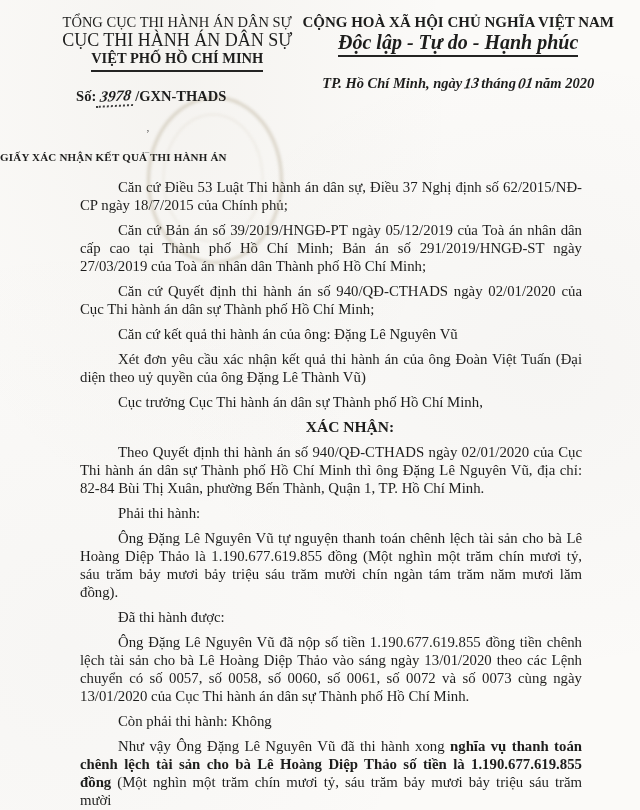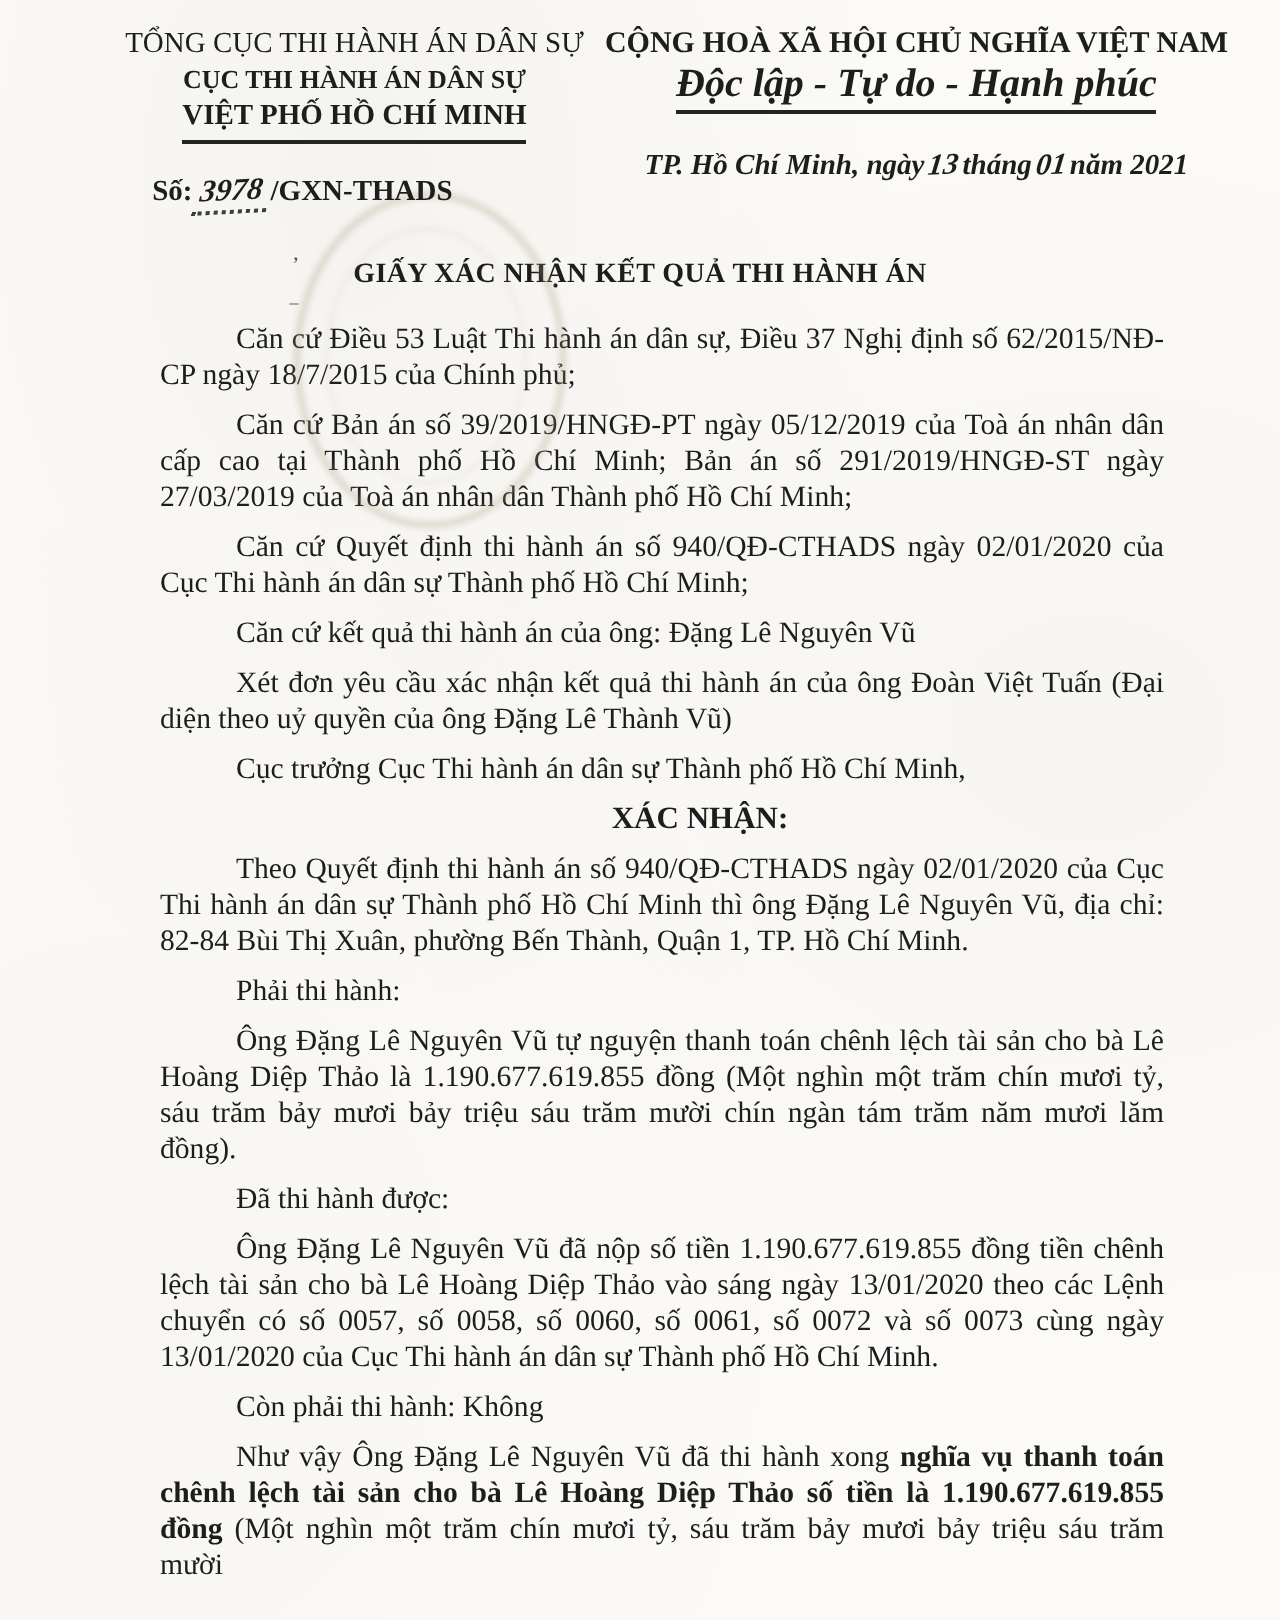--- a/index.html
+++ b/index.html
@@ -35,21 +35,21 @@
     filter: blur(1.6px);
   }
   .speck-1 { position: absolute; left: 146px; top: 128px; color: #4a4a4a; font-size: 11px; line-height: 10px; }
   .speck-2 { position: absolute; left: 147px; top: 148px; color: #5a5a5a; font-size: 9px; line-height: 9px; }
 
   .header { display: flex; padding: 13px 26px 0 52px; }
   .h-left  { width: 274px; text-align: center; }
   .h-right { flex: 1; text-align: center; }
 
   .h-left .l1 { font-size: 14.5px; line-height: 18px; white-space: nowrap; }
-  .h-left .l2 { font-weight: bold; font-size: 13px;  line-height: 18px; white-space: nowrap; }
+  .h-left .l2 { font-weight: normal; font-size: 18px;  line-height: 18px; white-space: nowrap; }
   .h-left .l3 { font-weight: bold; font-size: 14.5px; line-height: 18px; white-space: nowrap; }
   .h-rule { width: 172px; margin: 3px auto 0; border-bottom: 2px solid #242423; }
 
   .doc-no {
     margin-top: 15px; font-size: 14.5px; font-weight: bold;
     transform: translateX(-26px); white-space: nowrap;
   }
   .hw {
     display: inline-block; font-style: italic; font-weight: bold;
     transform: skewX(-10deg) rotate(-3deg);
@@ -59,22 +59,22 @@
   .h-right .r1 { font-weight: bold; font-size: 15px; line-height: 19px; white-space: nowrap; }
   .h-right .r2 { font-weight: bold; font-size: 20px; line-height: 19px; margin-top: 1px; font-style: italic; }
   .h-right .r2 .motto-text { border-bottom: 2px solid #242423; padding-bottom: 2px; }
   .date-line {
     margin-top: 23px; font-style: italic; font-weight: bold;
     font-size: 14.5px; white-space: nowrap;
   }
   .date-line .hw { margin: 0 2px; font-size: 15px; }
 
   .doc-title {
-    text-align: center; font-weight: bold; font-size: 14px;
-    margin-top: 23px; letter-spacing: 0.2px;
+    font-weight: bold; font-size: 11px;
+    margin-top: 44px; letter-spacing: 0.2px;
   }
 
   .doc-body {
     padding: 15px 58px 0 80px;
     font-size: 14.8px; line-height: 18px;
     text-align: justify;
   }
   .doc-body p { margin: 0 0 7px; text-indent: 38px; }
   .section-heading {
     text-align: center; font-weight: bold; font-size: 15.5px;
@@ -96,21 +96,21 @@
     <div class="h-left">
       <div class="l1">TỔNG CỤC THI HÀNH ÁN DÂN SỰ</div>
       <div class="l2">CỤC THI HÀNH ÁN DÂN SỰ</div>
       <div class="l3">VIỆT PHỐ HỒ CHÍ MINH</div>
       <div class="h-rule"></div>
       <div class="doc-no"><span>Số:</span><span class="hw">3978</span><span>/GXN-THADS</span></div>
     </div>
     <div class="h-right">
       <div class="r1">CỘNG HOÀ XÃ HỘI CHỦ NGHĨA VIỆT NAM</div>
       <div class="r2"><span class="motto-text">Độc lập - Tự do - Hạnh phúc</span></div>
-      <div class="date-line"><span>TP. Hồ Chí Minh, ngày</span><span class="hw">13</span><span>tháng</span><span class="hw">01</span><span>năm 2021</span></div>
+      <div class="date-line"><span>TP. Hồ Chí Minh, ngày</span><span class="hw">13</span><span>tháng</span><span class="hw">01</span><span>năm 2020</span></div>
     </div>
   </div>
 
   <div class="doc-title">GIẤY XÁC NHẬN KẾT QUẢ THI HÀNH ÁN</div>
 
   <div class="doc-body">
     <p>Căn cứ Điều 53 Luật Thi hành án dân sự, Điều 37 Nghị định số 62/2015/NĐ-CP ngày 18/7/2015 của Chính phủ;</p>
     <p>Căn cứ Bản án số 39/2019/HNGĐ-PT ngày 05/12/2019 của Toà án nhân dân cấp cao tại Thành phố Hồ Chí Minh; Bản án số 291/2019/HNGĐ-ST ngày 27/03/2019 của Toà án nhân dân Thành phố Hồ Chí Minh;</p>
     <p>Căn cứ Quyết định thi hành án số 940/QĐ-CTHADS ngày 02/01/2020 của Cục Thi hành án dân sự Thành phố Hồ Chí Minh;</p>
     <p>Căn cứ kết quả thi hành án của ông: Đặng Lê Nguyên Vũ</p>

